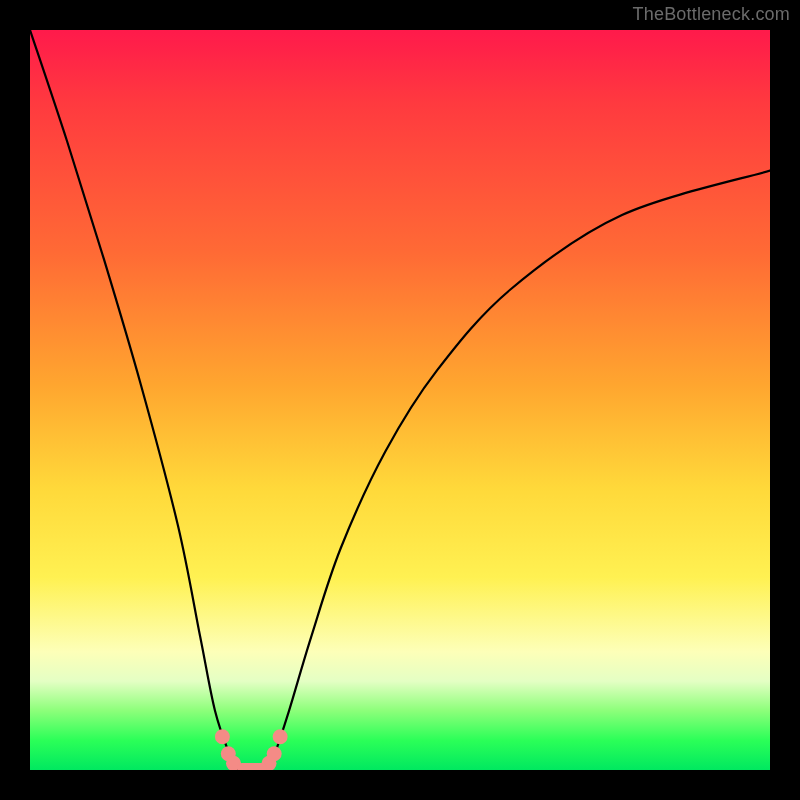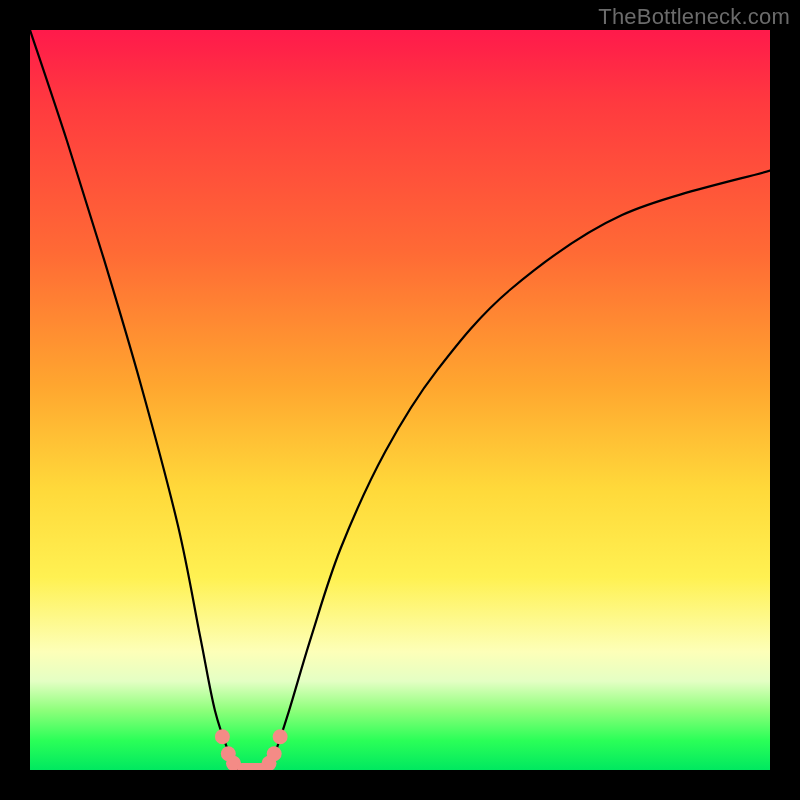--- a/index.html
+++ b/index.html
@@ -39,21 +39,21 @@
       #8cff7a 92%,
       #2bff58 96%,
       #00e860 100%
     );
   }
   .watermark {
     position: absolute;
     top: 4px;
     right: 10px;
     color: #6b6b6b;
-    font-size: 22px;
+    font-size: 18px;
     letter-spacing: 0.2px;
     font-weight: 400;
   }
   svg.curve {
     position: absolute;
     left: 0;
     top: 0;
     width: 740px;
     height: 740px;
   }

